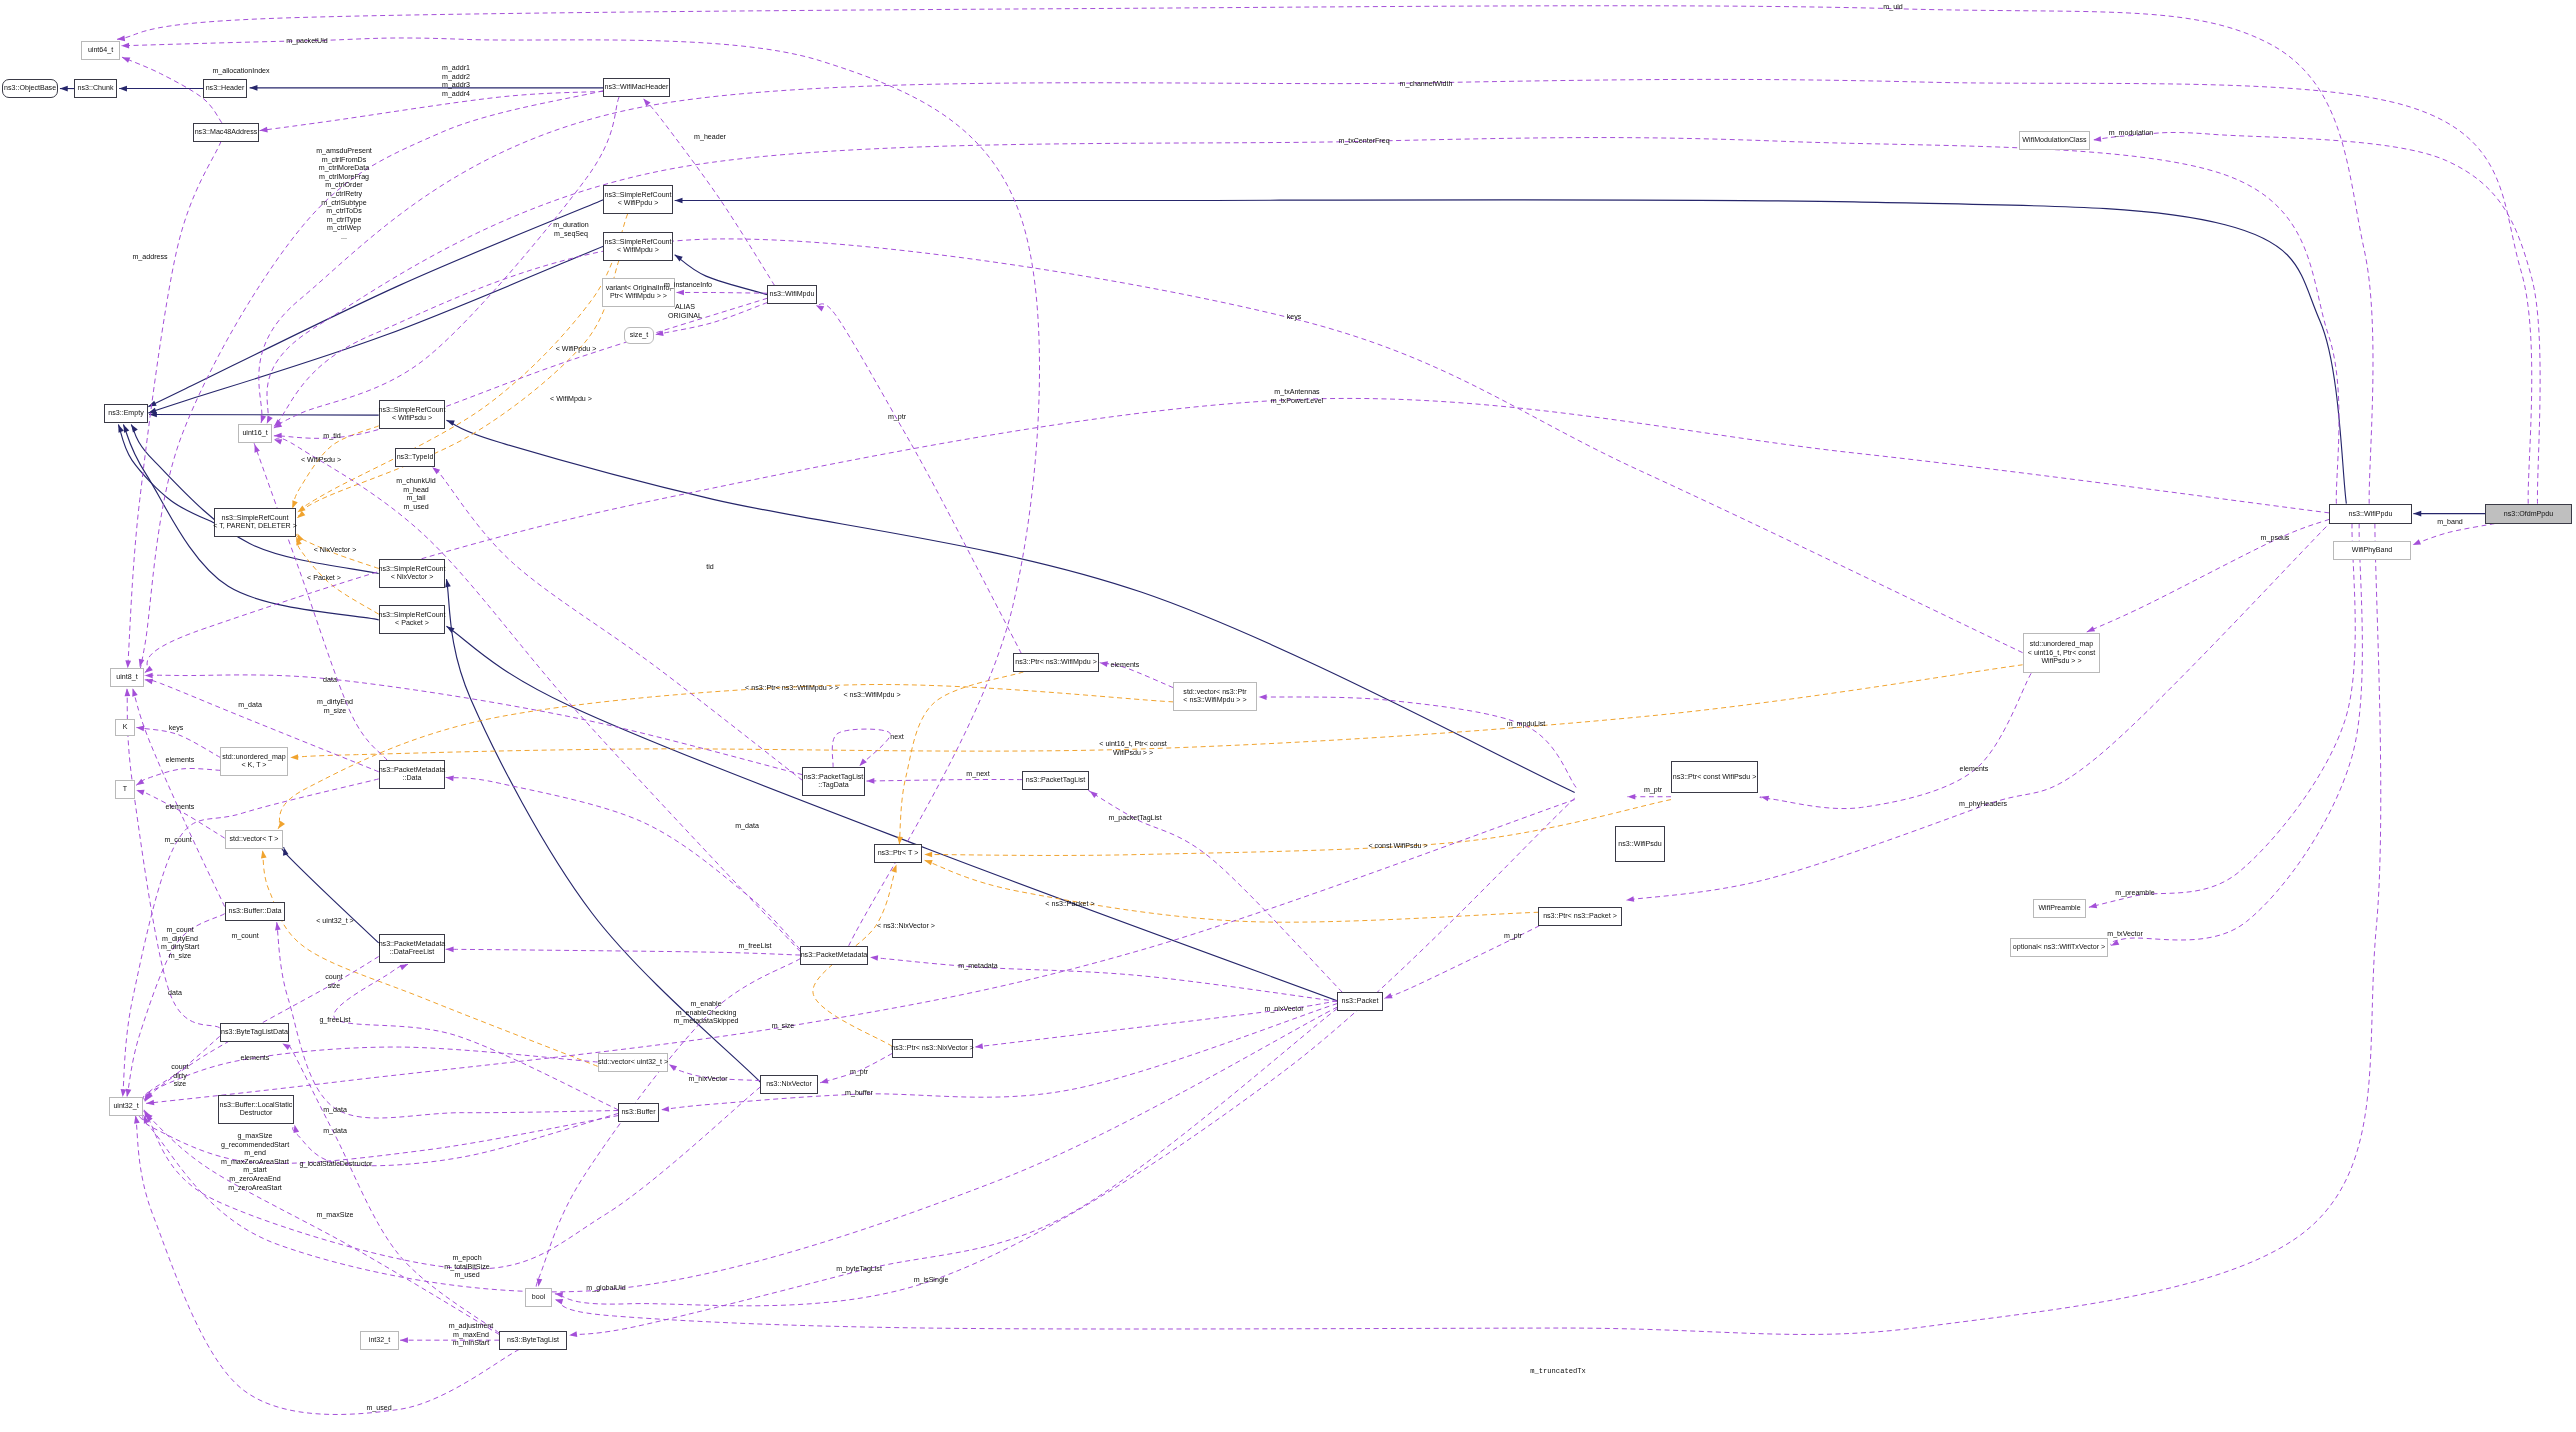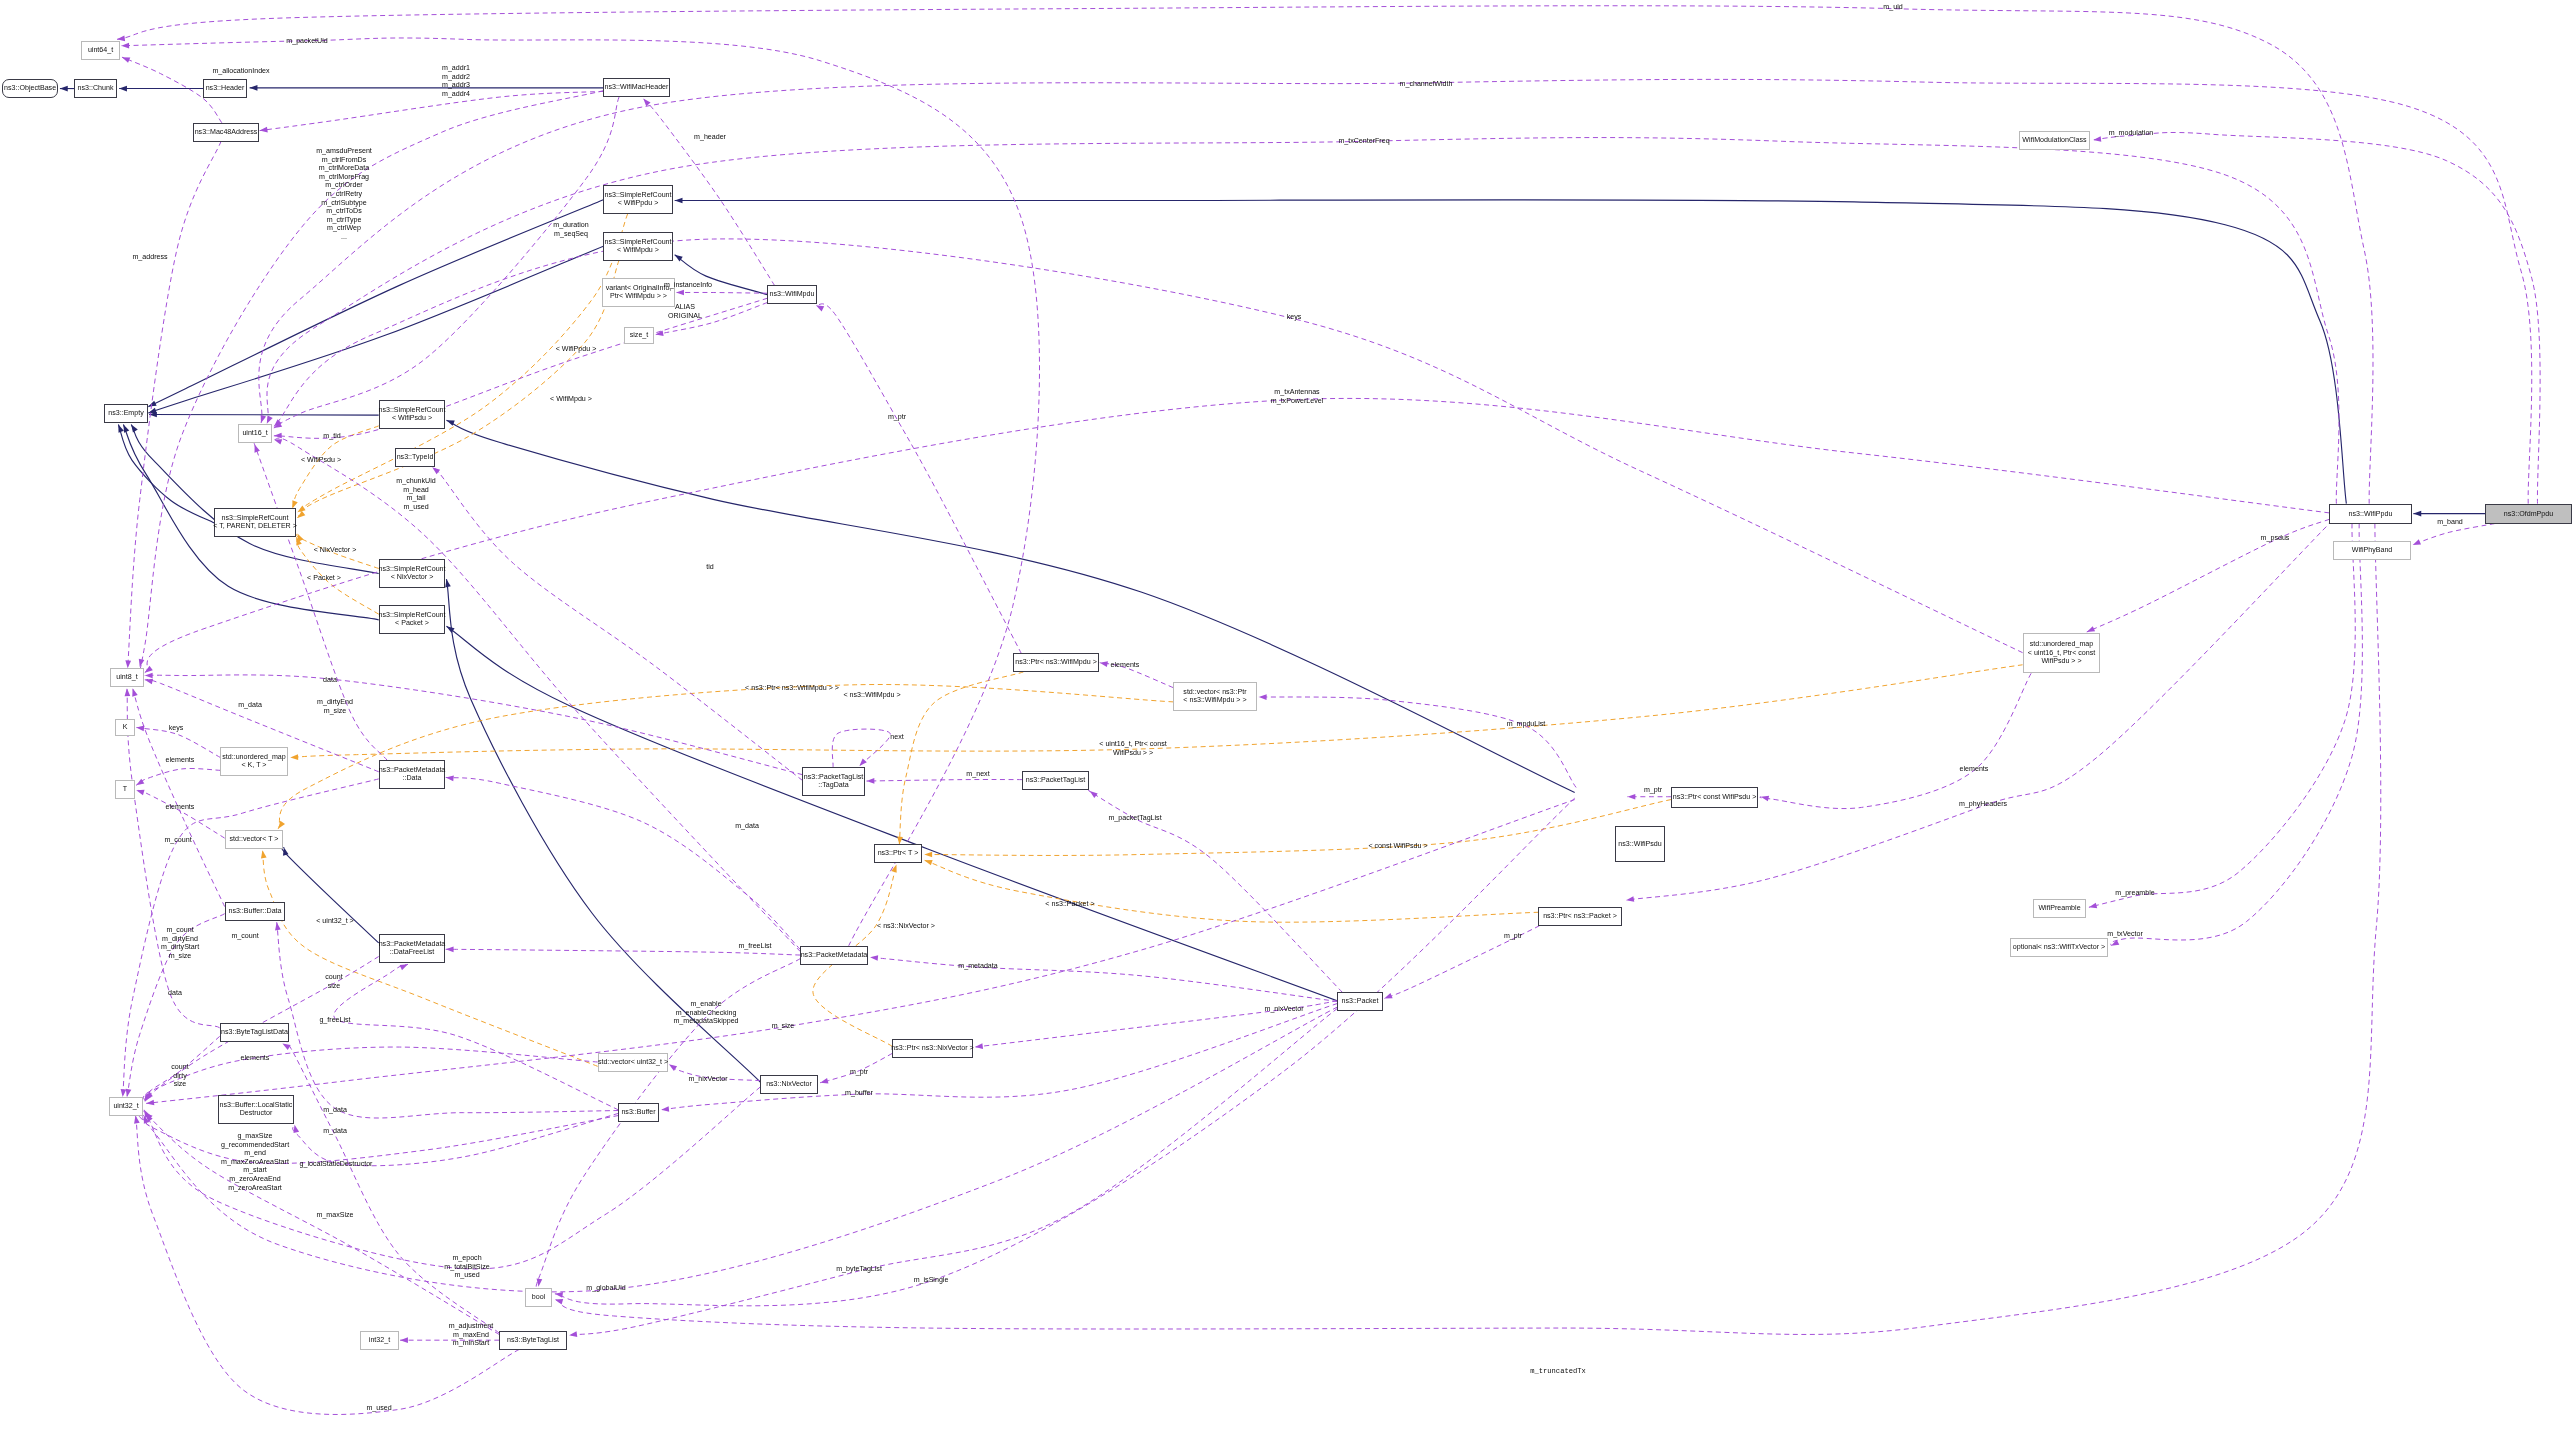--- a/index.html
+++ b/index.html
@@ -335,21 +335,21 @@
     <div class="node doc" title="ns3::Header" style="left: 203px; top: 79px; width: 44px; height: 18.5px;">ns3::Header</div>
     <div class="node doc" title="ns3::WifiMacHeader" style="left: 603px; top: 78px; width: 67px; height: 18.5px;">ns3::WifiMacHeader</div>
     <div class="node plain" title="uint64_t" style="left: 81px; top: 41px; width: 39px; height: 18.5px;">uint64_t</div>
     <div class="node doc" title="ns3::Mac48Address" style="left: 193px; top: 123px; width: 66px; height: 18.5px;">ns3::Mac48Address</div>
     <div class="node doc" title="ns3::SimpleRefCount &lt; WifiPpdu &gt;" style="left: 603px; top: 185px; width: 70px; height: 28.5px;">ns3::SimpleRefCount
 &lt; WifiPpdu &gt;</div>
     <div class="node doc" title="ns3::SimpleRefCount &lt; WifiMpdu &gt;" style="left: 603px; top: 232px; width: 70px; height: 28.5px;">ns3::SimpleRefCount
 &lt; WifiMpdu &gt;</div>
     <div class="node plain" title="variant&lt; OriginalInfo, Ptr&lt; WifiMpdu &gt; &gt;" style="left: 602px; top: 278px; width: 73px; height: 28.5px;">variant&lt; OriginalInfo,
 Ptr&lt; WifiMpdu &gt; &gt;</div>
-    <div class="node plain" title="size_t" style="left: 624px; top: 327px; width: 30px; height: 17px;">size_t</div>
+    <div class="node plain" title="size_t" style="left: 624px; top: 327px; width: 30px; height: 17px; border-radius: 6px;">size_t</div>
     <div class="node doc" title="ns3::WifiMpdu" style="left: 767px; top: 285px; width: 50px; height: 18.5px;">ns3::WifiMpdu</div>
     <div class="node doc" title="ns3::Empty" style="left: 104px; top: 404px; width: 44px; height: 18.5px;">ns3::Empty</div>
     <div class="node plain" title="uint16_t" style="left: 238px; top: 424px; width: 34px; height: 18.5px;">uint16_t</div>
     <div class="node doc" title="ns3::SimpleRefCount &lt; WifiPsdu &gt;" style="left: 379px; top: 400px; width: 66px; height: 28.5px;">ns3::SimpleRefCount
 &lt; WifiPsdu &gt;</div>
     <div class="node doc" title="ns3::TypeId" style="left: 395px; top: 448px; width: 40px; height: 18.5px;">ns3::TypeId</div>
     <div class="node doc" title="ns3::SimpleRefCount &lt; T, PARENT, DELETER &gt;" style="left: 214px; top: 508px; width: 82px; height: 28.5px;">ns3::SimpleRefCount
 &lt; T, PARENT, DELETER &gt;</div>
     <div class="node doc" title="ns3::SimpleRefCount &lt; NixVector &gt;" style="left: 379px; top: 559px; width: 66px; height: 28.5px;">ns3::SimpleRefCount
 &lt; NixVector &gt;</div>
@@ -381,21 +381,21 @@
     <div class="node doc" title="ns3::Packet" style="left: 1337px; top: 992px; width: 46px; height: 18.5px;">ns3::Packet</div>
     <div class="node doc" title="ns3::Ptr&lt; ns3::Packet &gt;" style="left: 1538px; top: 899px; width: 84px; height: 18.5px; margin-top: 8px;">ns3::Ptr&lt; ns3::Packet &gt;</div>
     <div class="node doc" title="ns3::Ptr&lt; T &gt;" style="left: 874px; top: 844px; width: 48px; height: 18.5px;">ns3::Ptr&lt; T &gt;</div>
     <div class="node doc" title="ns3::PacketTagList ::TagData" style="left: 802px; top: 767px; width: 63px; height: 28.5px;">ns3::PacketTagList
 ::TagData</div>
     <div class="node doc" title="ns3::PacketTagList" style="left: 1022px; top: 771px; width: 67px; height: 18.5px;">ns3::PacketTagList</div>
     <div class="node doc" title="ns3::Ptr&lt; ns3::WifiMpdu &gt;" style="left: 1013px; top: 653px; width: 86px; height: 18.5px;">ns3::Ptr&lt; ns3::WifiMpdu &gt;</div>
     <div class="node plain" title="std::vector&lt; ns3::Ptr &lt; ns3::WifiMpdu &gt; &gt;" style="left: 1173px; top: 682px; width: 84px; height: 28.5px;">std::vector&lt; ns3::Ptr
 &lt; ns3::WifiMpdu &gt; &gt;</div>
     <div class="node doc" title="ns3::WifiPsdu" style="left: 1575px; top: 826px; width: 50px; height: 36px; margin-left: 40px;">ns3::WifiPsdu</div>
-    <div class="node doc" title="ns3::Ptr&lt; const WifiPsdu &gt;" style="left: 1671px; top: 787px; width: 87px; height: 21px;">ns3::Ptr&lt; const WifiPsdu &gt;</div>
+    <div class="node doc" title="ns3::Ptr&lt; const WifiPsdu &gt;" style="left: 1671px; top: 761px; width: 87px; height: 32px;">ns3::Ptr&lt; const WifiPsdu &gt;</div>
     <div class="node plain" title="std::unordered_map &lt; uint16_t, Ptr&lt; const WifiPsdu &gt; &gt;" style="left: 2023px; top: 633px; width: 77px; height: 40px;">std::unordered_map
 &lt; uint16_t, Ptr&lt; const
 WifiPsdu &gt; &gt;</div>
     <div class="node plain" title="WifiPreamble" style="left: 2033px; top: 899px; width: 53px; height: 18.5px;">WifiPreamble</div>
     <div class="node plain" title="optional&lt; ns3::WifiTxVector &gt;" style="left: 2010px; top: 938px; width: 98px; height: 18.5px;">optional&lt; ns3::WifiTxVector &gt;</div>
     <div class="node plain" title="WifiModulationClass" style="left: 2019px; top: 131px; width: 71px; height: 18.5px;">WifiModulationClass</div>
     <div class="node doc" title="ns3::WifiPpdu" style="left: 2329px; top: 504px; width: 83px; height: 20px;">ns3::WifiPpdu</div>
     <div class="node main" title="ns3::OfdmPpdu" style="left: 2485px; top: 504px; width: 87px; height: 20px;">ns3::OfdmPpdu</div>
     <div class="node plain" title="WifiPhyBand" style="left: 2333px; top: 541px; width: 78px; height: 18.5px;">WifiPhyBand</div>
   </div>

